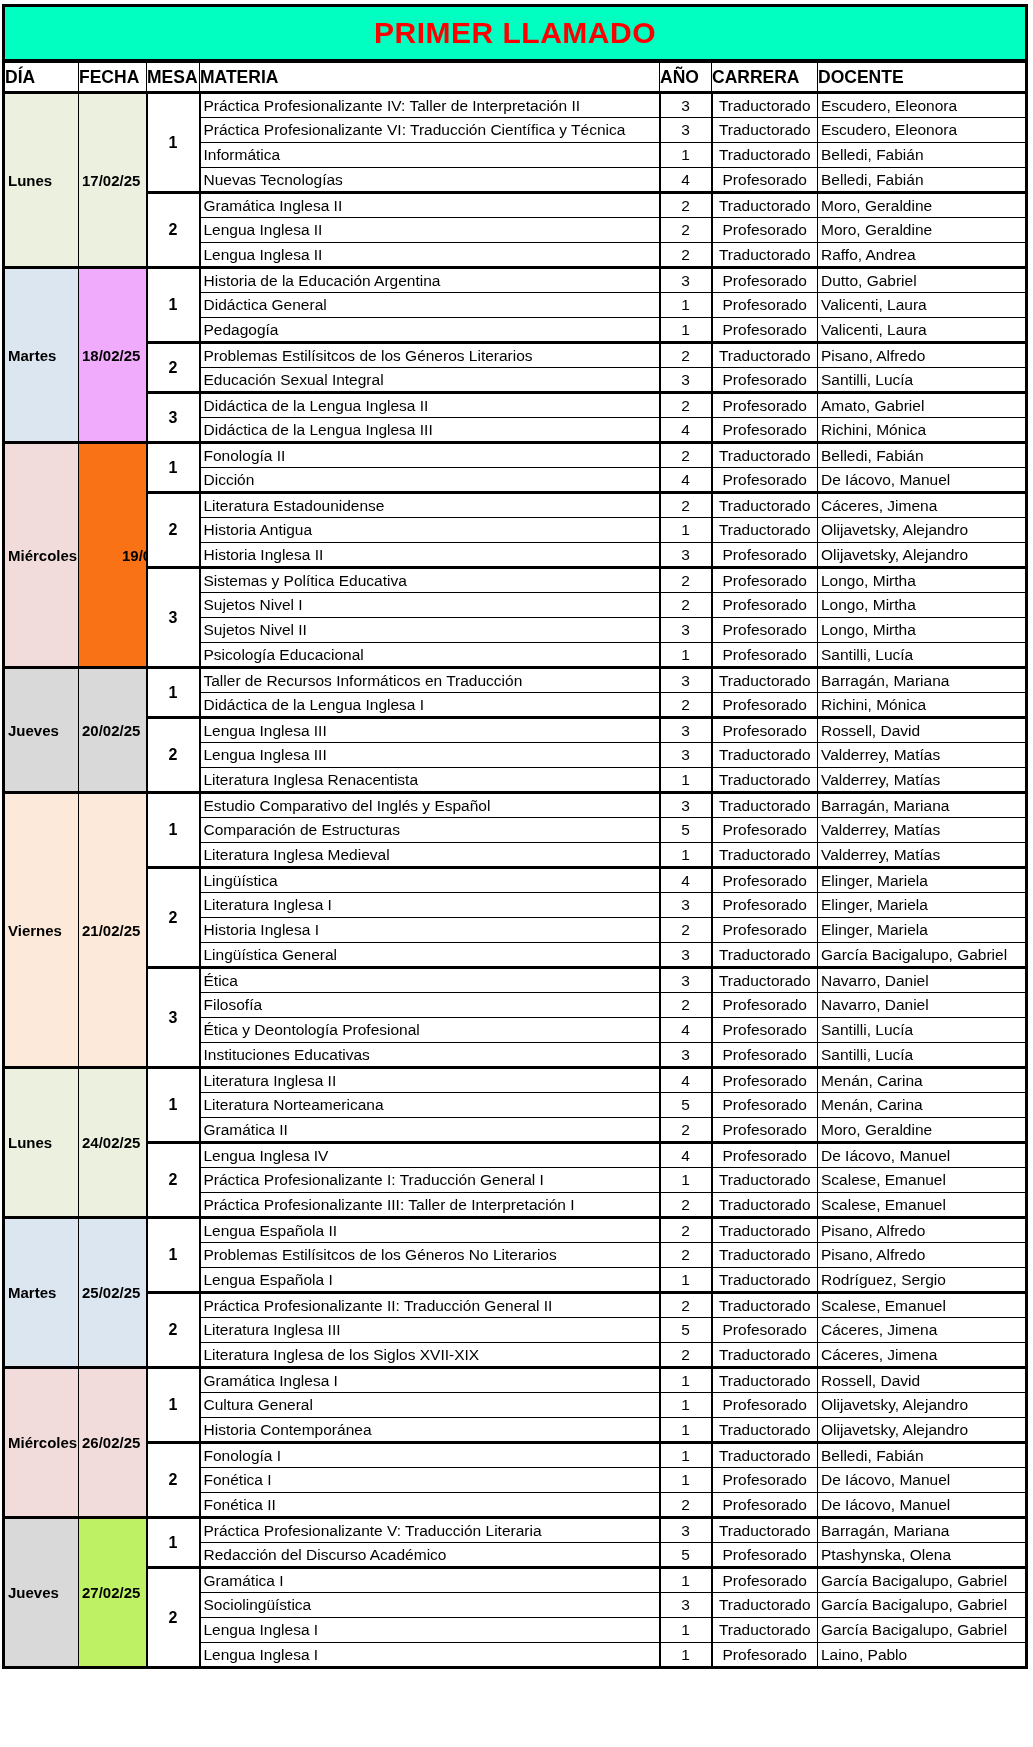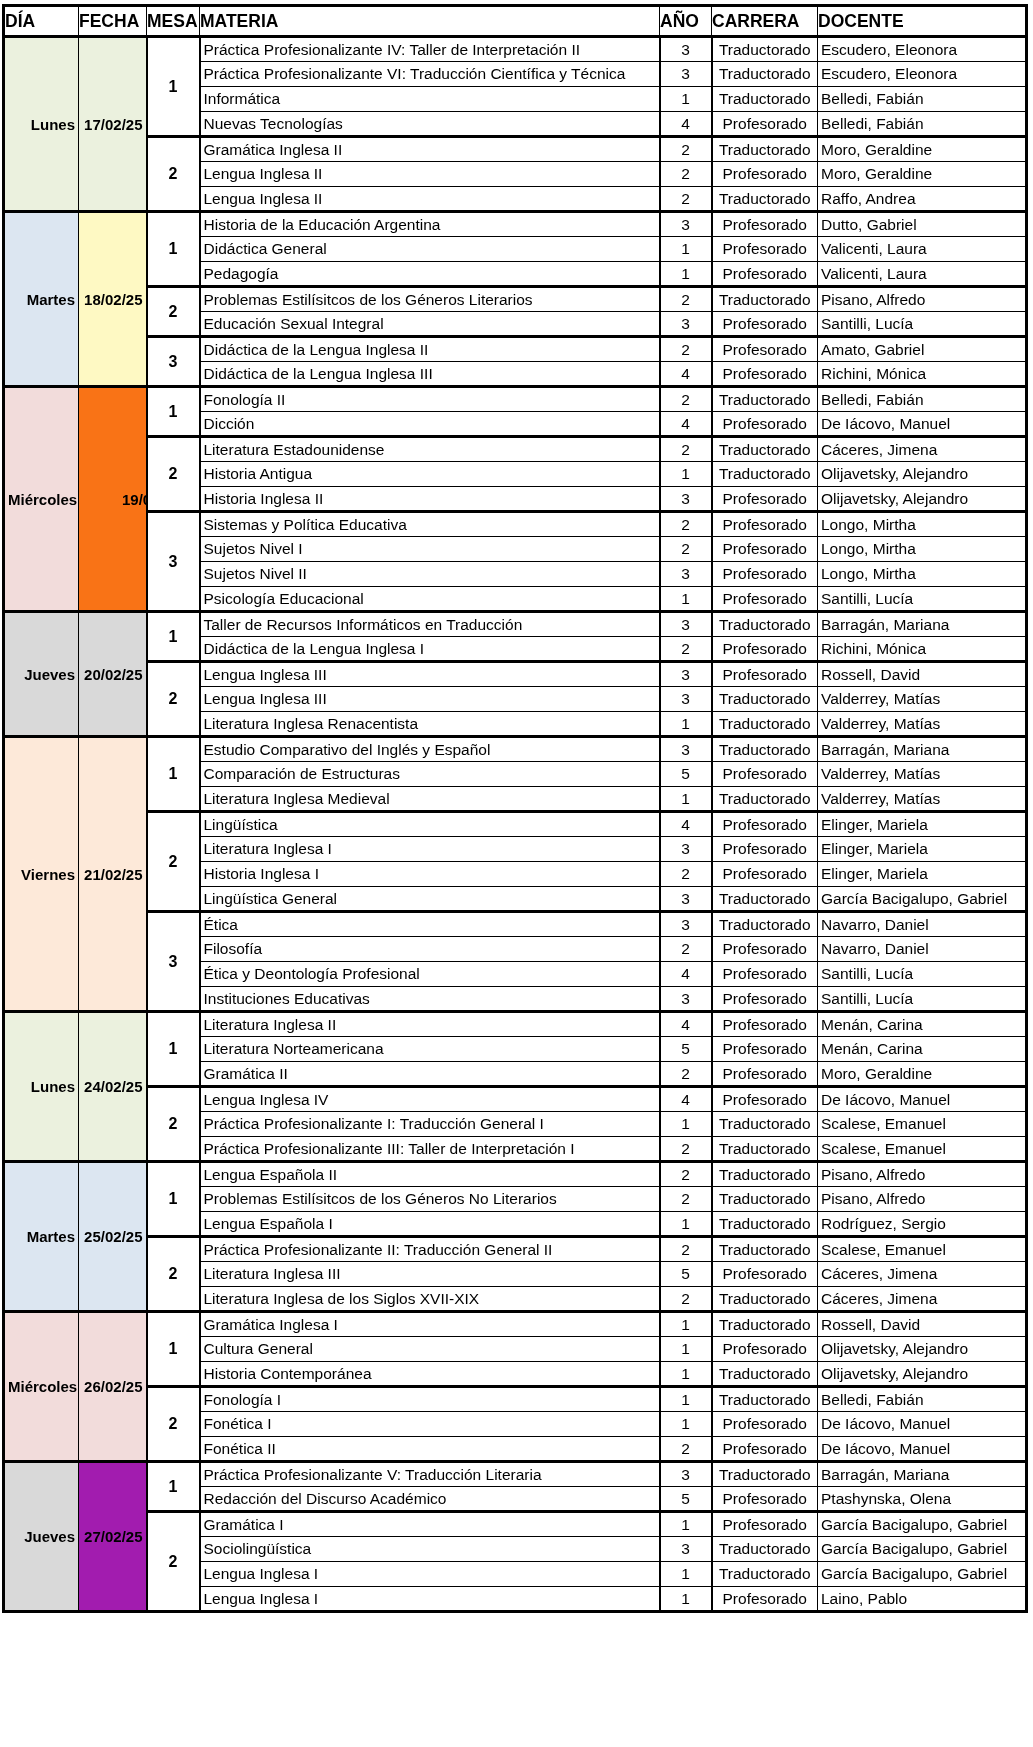--- a/index.html
+++ b/index.html
@@ -53,21 +53,21 @@
   .col-dia     { width: 75px; }
   .col-fecha   { width: 68px; }
   .col-mesa    { width: 53px; }
   .col-materia { width: 460px; }
   .col-anio    { width: 52px; }
   .col-carrera { width: 106px; }
   .col-docente { width: auto; }
 
   td.day-cell, td.date-cell {
     font-weight: bold;
-    text-align: right;
+    text-align: left;
     font-size: 15px;
   }
   td.mesa-cell {
     font-weight: bold;
     text-align: center;
     font-size: 16px;
     border-left: 2px solid #000;
     border-right: 2px solid #000;
     background: #ffffff;
   }
@@ -80,20 +80,23 @@
   td.carrera-cell { text-align: center; }
   td.docente-cell { text-align: left; }
 
   tr.day-top > td  { border-top: 3px solid #000; }
   tr.mesa-top > td { border-top: 3px solid #000; border-radius: 12px; }
 </style>
 </head>
 <body>
 
 <div class="sheet">
+  <div class="banner" style="background: rgb(0, 255, 192); color: rgb(255, 0, 0);">
+    <span>PRIMER LLAMADO</span>
+  </div>
   <table>
     <colgroup>
       <col class="col-dia">
         <col class="col-fecha">
         <col class="col-mesa">
       <col class="col-materia">
         <col class="col-anio">
         <col class="col-carrera">
       <col class="col-docente">
     </colgroup>
@@ -150,21 +153,21 @@
           <td class="docente-cell">Moro, Geraldine</td>
         </tr>
         <tr>
           <td class="materia-cell">Lengua Inglesa II</td>
           <td class="year-cell">2</td>
           <td class="carrera-cell">Traductorado</td>
           <td class="docente-cell">Raffo, Andrea</td>
         </tr>
         <tr class="day-top">
           <td class="day-cell" rowspan="7" style="background: rgb(220, 230, 241);">Martes</td>
-          <td class="date-cell" rowspan="7" style="background: #fef9c3;">18/02/25</td>
+          <td class="date-cell" rowspan="7" style="background: #f0abfc;">18/02/25</td>
           <td class="mesa-cell" rowspan="3">1</td>
           <td class="materia-cell">Historia de la Educación Argentina</td>
           <td class="year-cell">3</td>
           <td class="carrera-cell">Profesorado</td>
           <td class="docente-cell">Dutto, Gabriel</td>
         </tr>
         <tr>
           <td class="materia-cell">Didáctica General</td>
           <td class="year-cell">1</td>
           <td class="carrera-cell">Profesorado</td>
@@ -481,21 +484,21 @@
           <td class="docente-cell">De Iácovo, Manuel</td>
         </tr>
         <tr>
           <td class="materia-cell">Fonética II</td>
           <td class="year-cell">2</td>
           <td class="carrera-cell">Profesorado</td>
           <td class="docente-cell">De Iácovo, Manuel</td>
         </tr>
         <tr class="day-top">
           <td class="day-cell" rowspan="6" style="background: rgb(217, 217, 217);">Jueves</td>
-          <td class="date-cell" rowspan="6" style="background: #a21caf; margin-left: 7px;">27/02/25</td>
+          <td class="date-cell" rowspan="6" style="background: #bef264; margin-left: 7px;">27/02/25</td>
           <td class="mesa-cell" rowspan="2">1</td>
           <td class="materia-cell">Práctica Profesionalizante V: Traducción Literaria</td>
           <td class="year-cell">3</td>
           <td class="carrera-cell">Traductorado</td>
           <td class="docente-cell">Barragán, Mariana</td>
         </tr>
         <tr>
           <td class="materia-cell">Redacción del Discurso Académico</td>
           <td class="year-cell">5</td>
           <td class="carrera-cell">Profesorado</td>

